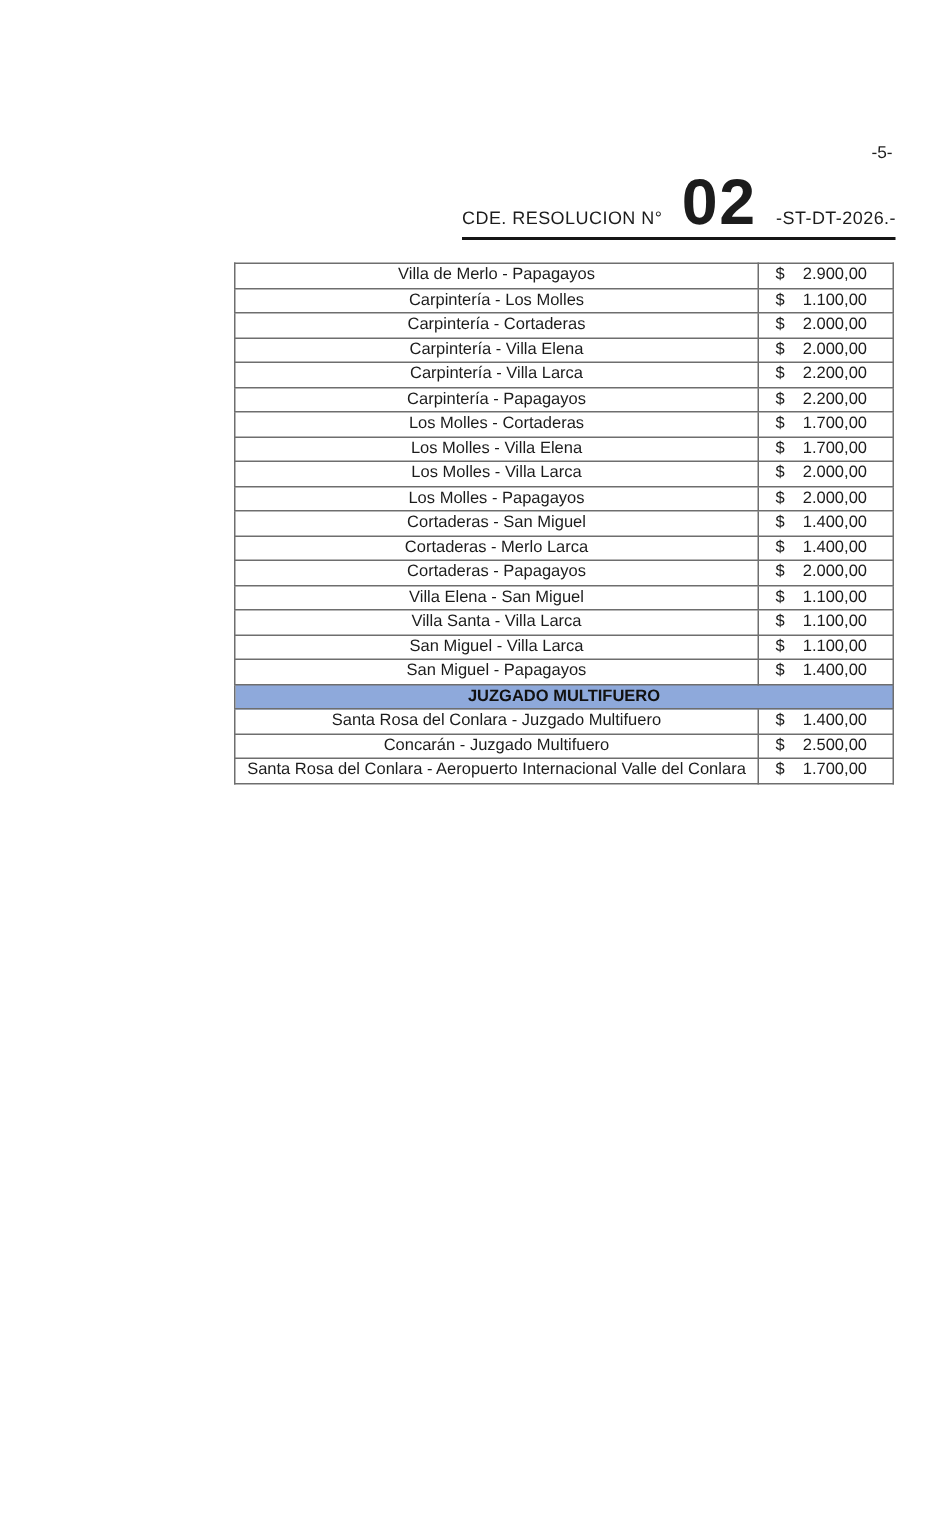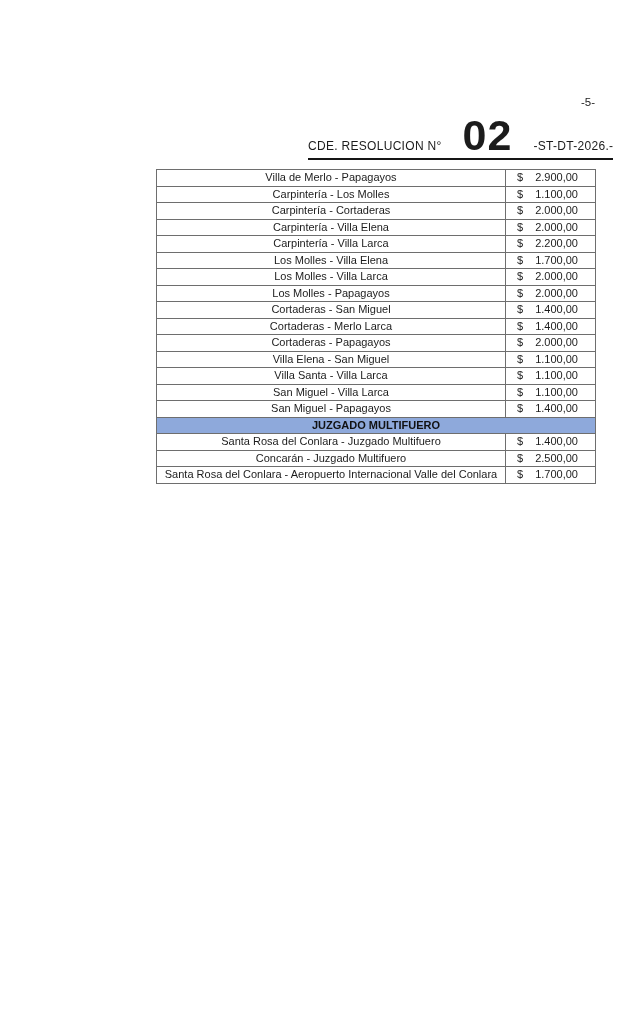--- a/index.html
+++ b/index.html
@@ -25,37 +25,36 @@
   }
   .resolution-header {
     position: absolute;
     top: 116px;
     left: 308px;
     display: flex;
     align-items: baseline;
     border-bottom: 2px solid #151515;
     padding-bottom: 3px;
     white-space: nowrap;
-    gap: 8px;
   }
   .res-prefix, .res-suffix {
     font-size: 12px;
     letter-spacing: 0.3px;
   }
   .res-number {
     font-size: 43px;
     font-weight: 700;
     line-height: 0.9;
     margin: 0 13px;
     letter-spacing: 1px;
   }
   table.fares {
     position: absolute;
     left: 156px;
-    top: 169px;
+    top: 175px;
     width: 439px;
     border-collapse: collapse;
     table-layout: fixed;
   }
   table.fares td {
     border: 1px solid #6e6e6e;
     font-size: 11px;
     line-height: 13px;
     vertical-align: middle;
     height: 15.5px;
@@ -139,20 +138,38 @@
         <tr>
           <td class="route-cell">Carpintería - Villa Larca</td>
           <td class="price-cell">
             <div class="price-wrap">
               <span>$</span>
               <span>2.200,00</span>
             </div>
           </td>
         </tr>
         <tr>
+          <td class="route-cell">Carpintería - Papagayos</td>
+          <td class="price-cell">
+            <div class="price-wrap">
+              <span>$</span>
+              <span>2.200,00</span>
+            </div>
+          </td>
+        </tr>
+        <tr>
+          <td class="route-cell">Los Molles - Cortaderas</td>
+          <td class="price-cell">
+            <div class="price-wrap">
+              <span>$</span>
+              <span>1.700,00</span>
+            </div>
+          </td>
+        </tr>
+        <tr>
           <td class="route-cell">Los Molles - Villa Elena</td>
           <td class="price-cell">
             <div class="price-wrap">
               <span>$</span>
               <span>1.700,00</span>
             </div>
           </td>
         </tr>
         <tr>
           <td class="route-cell">Los Molles - Villa Larca</td>

